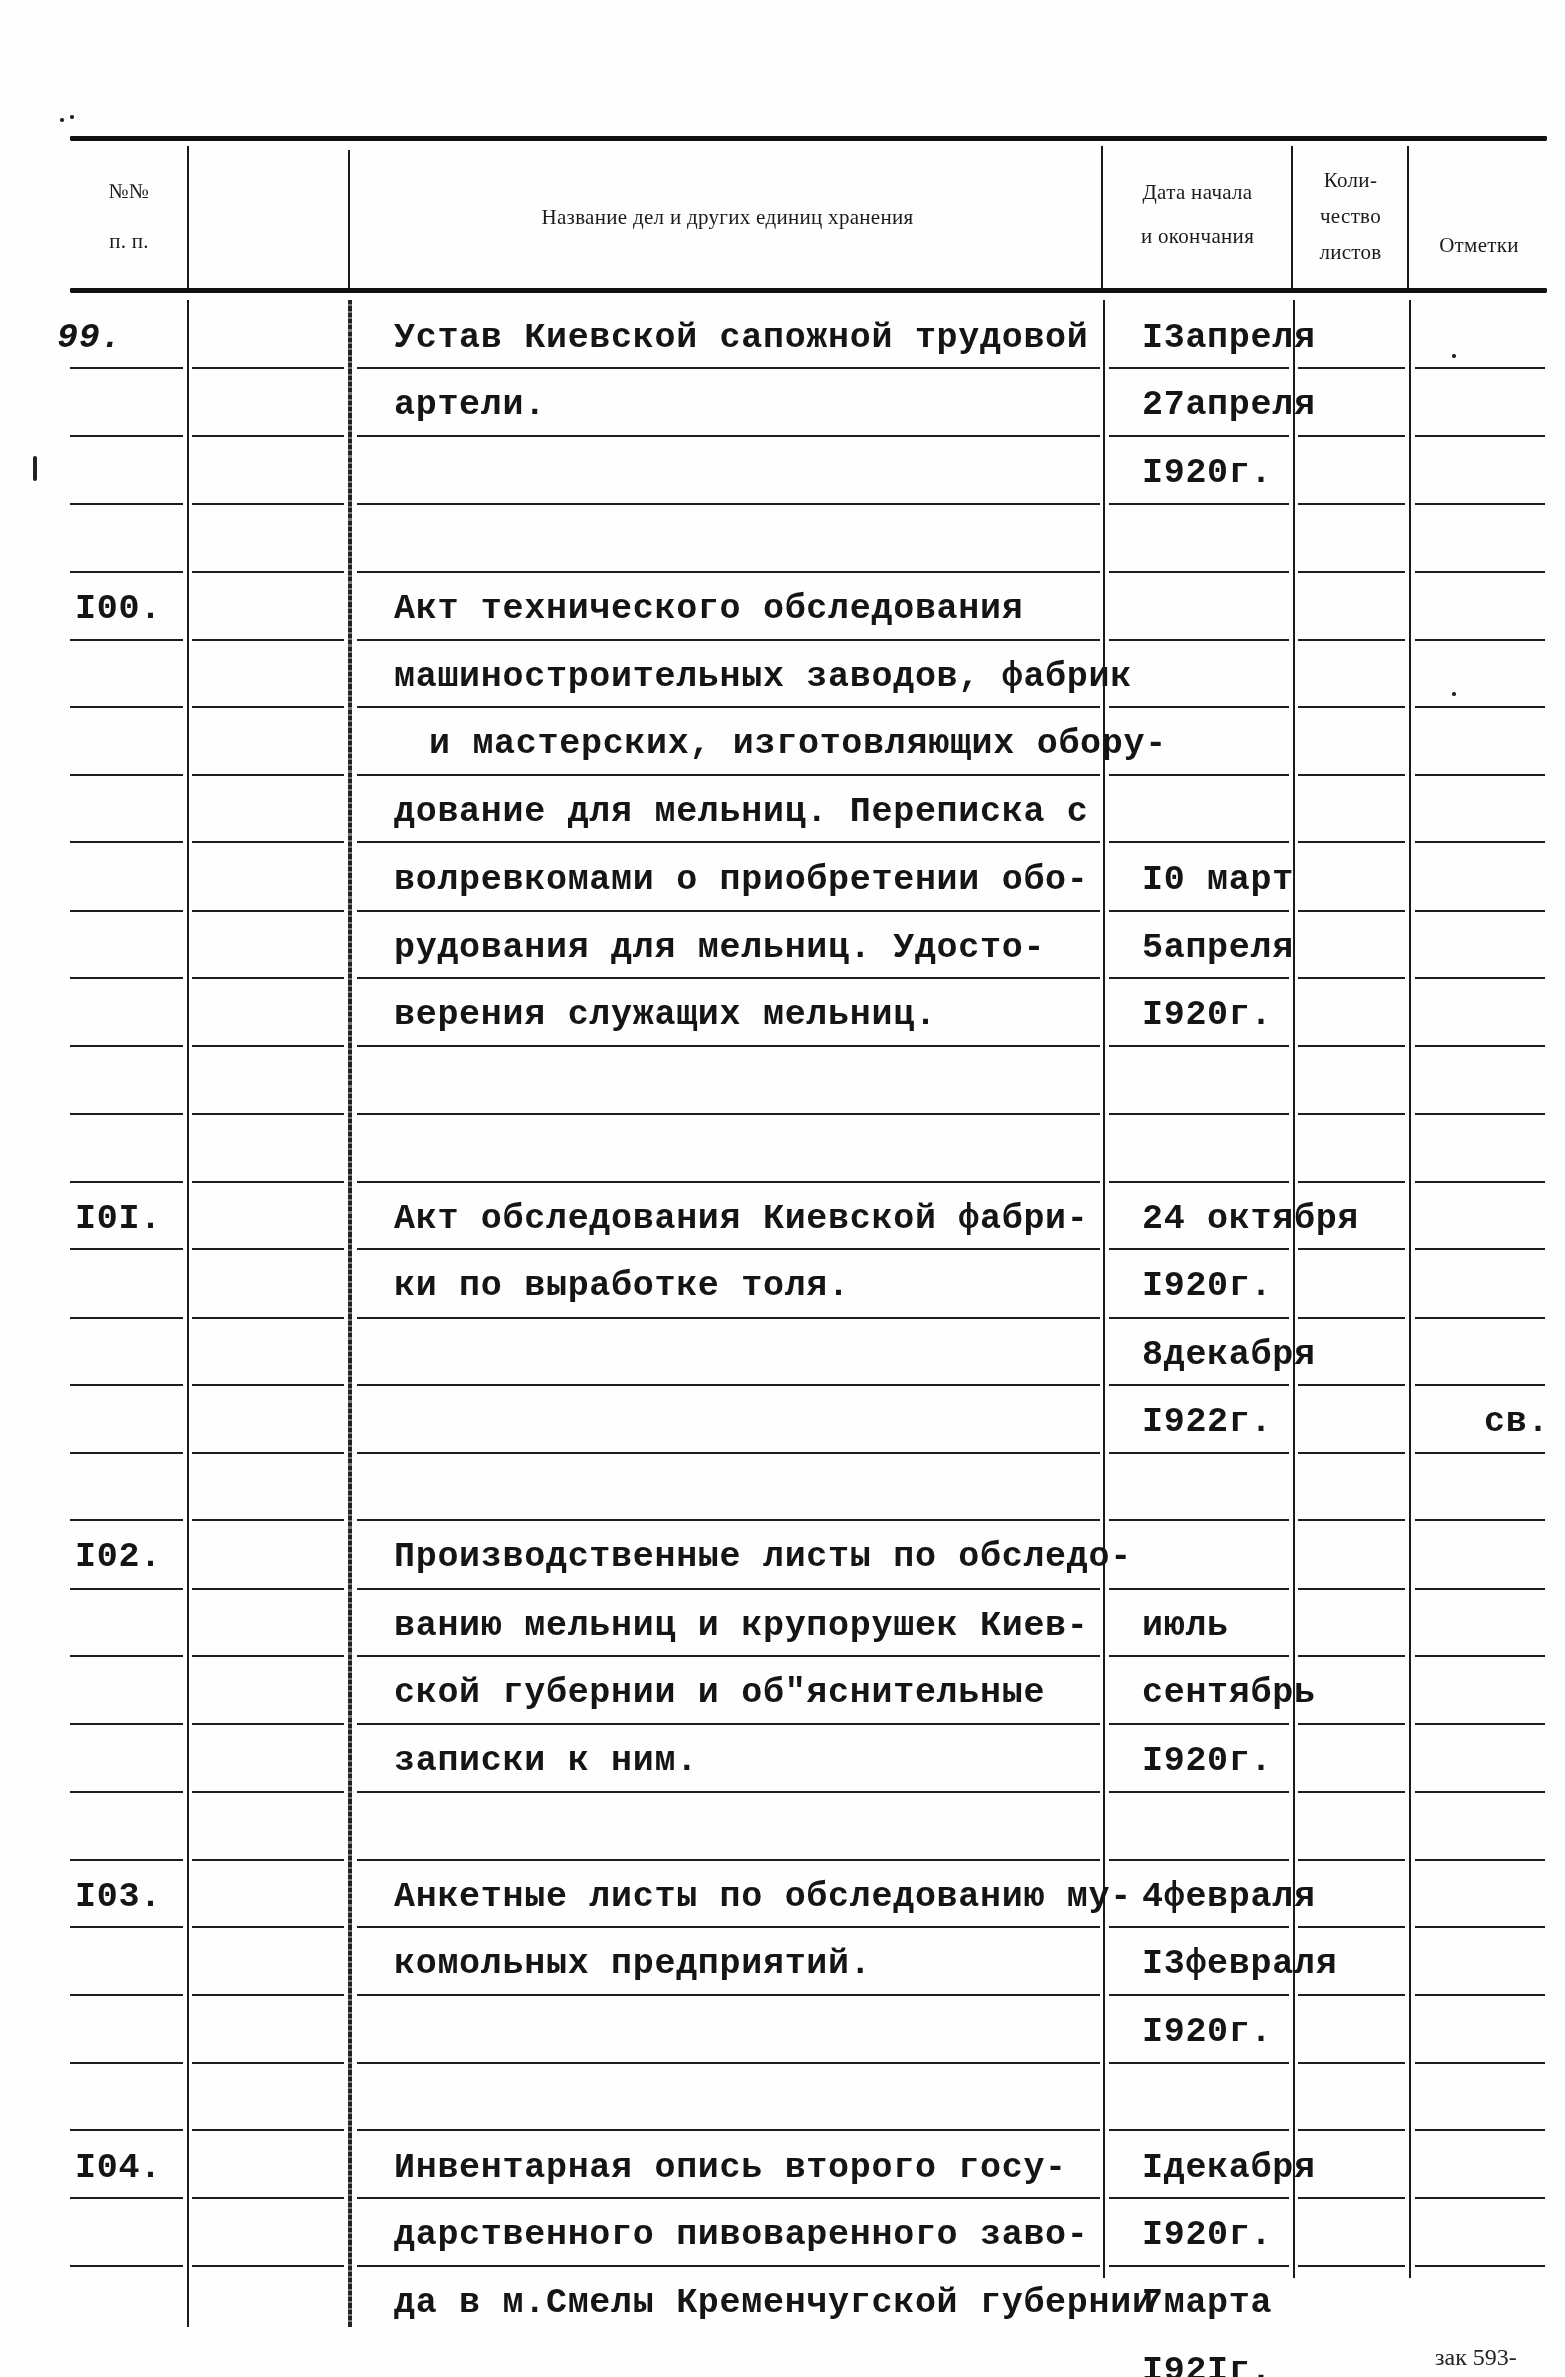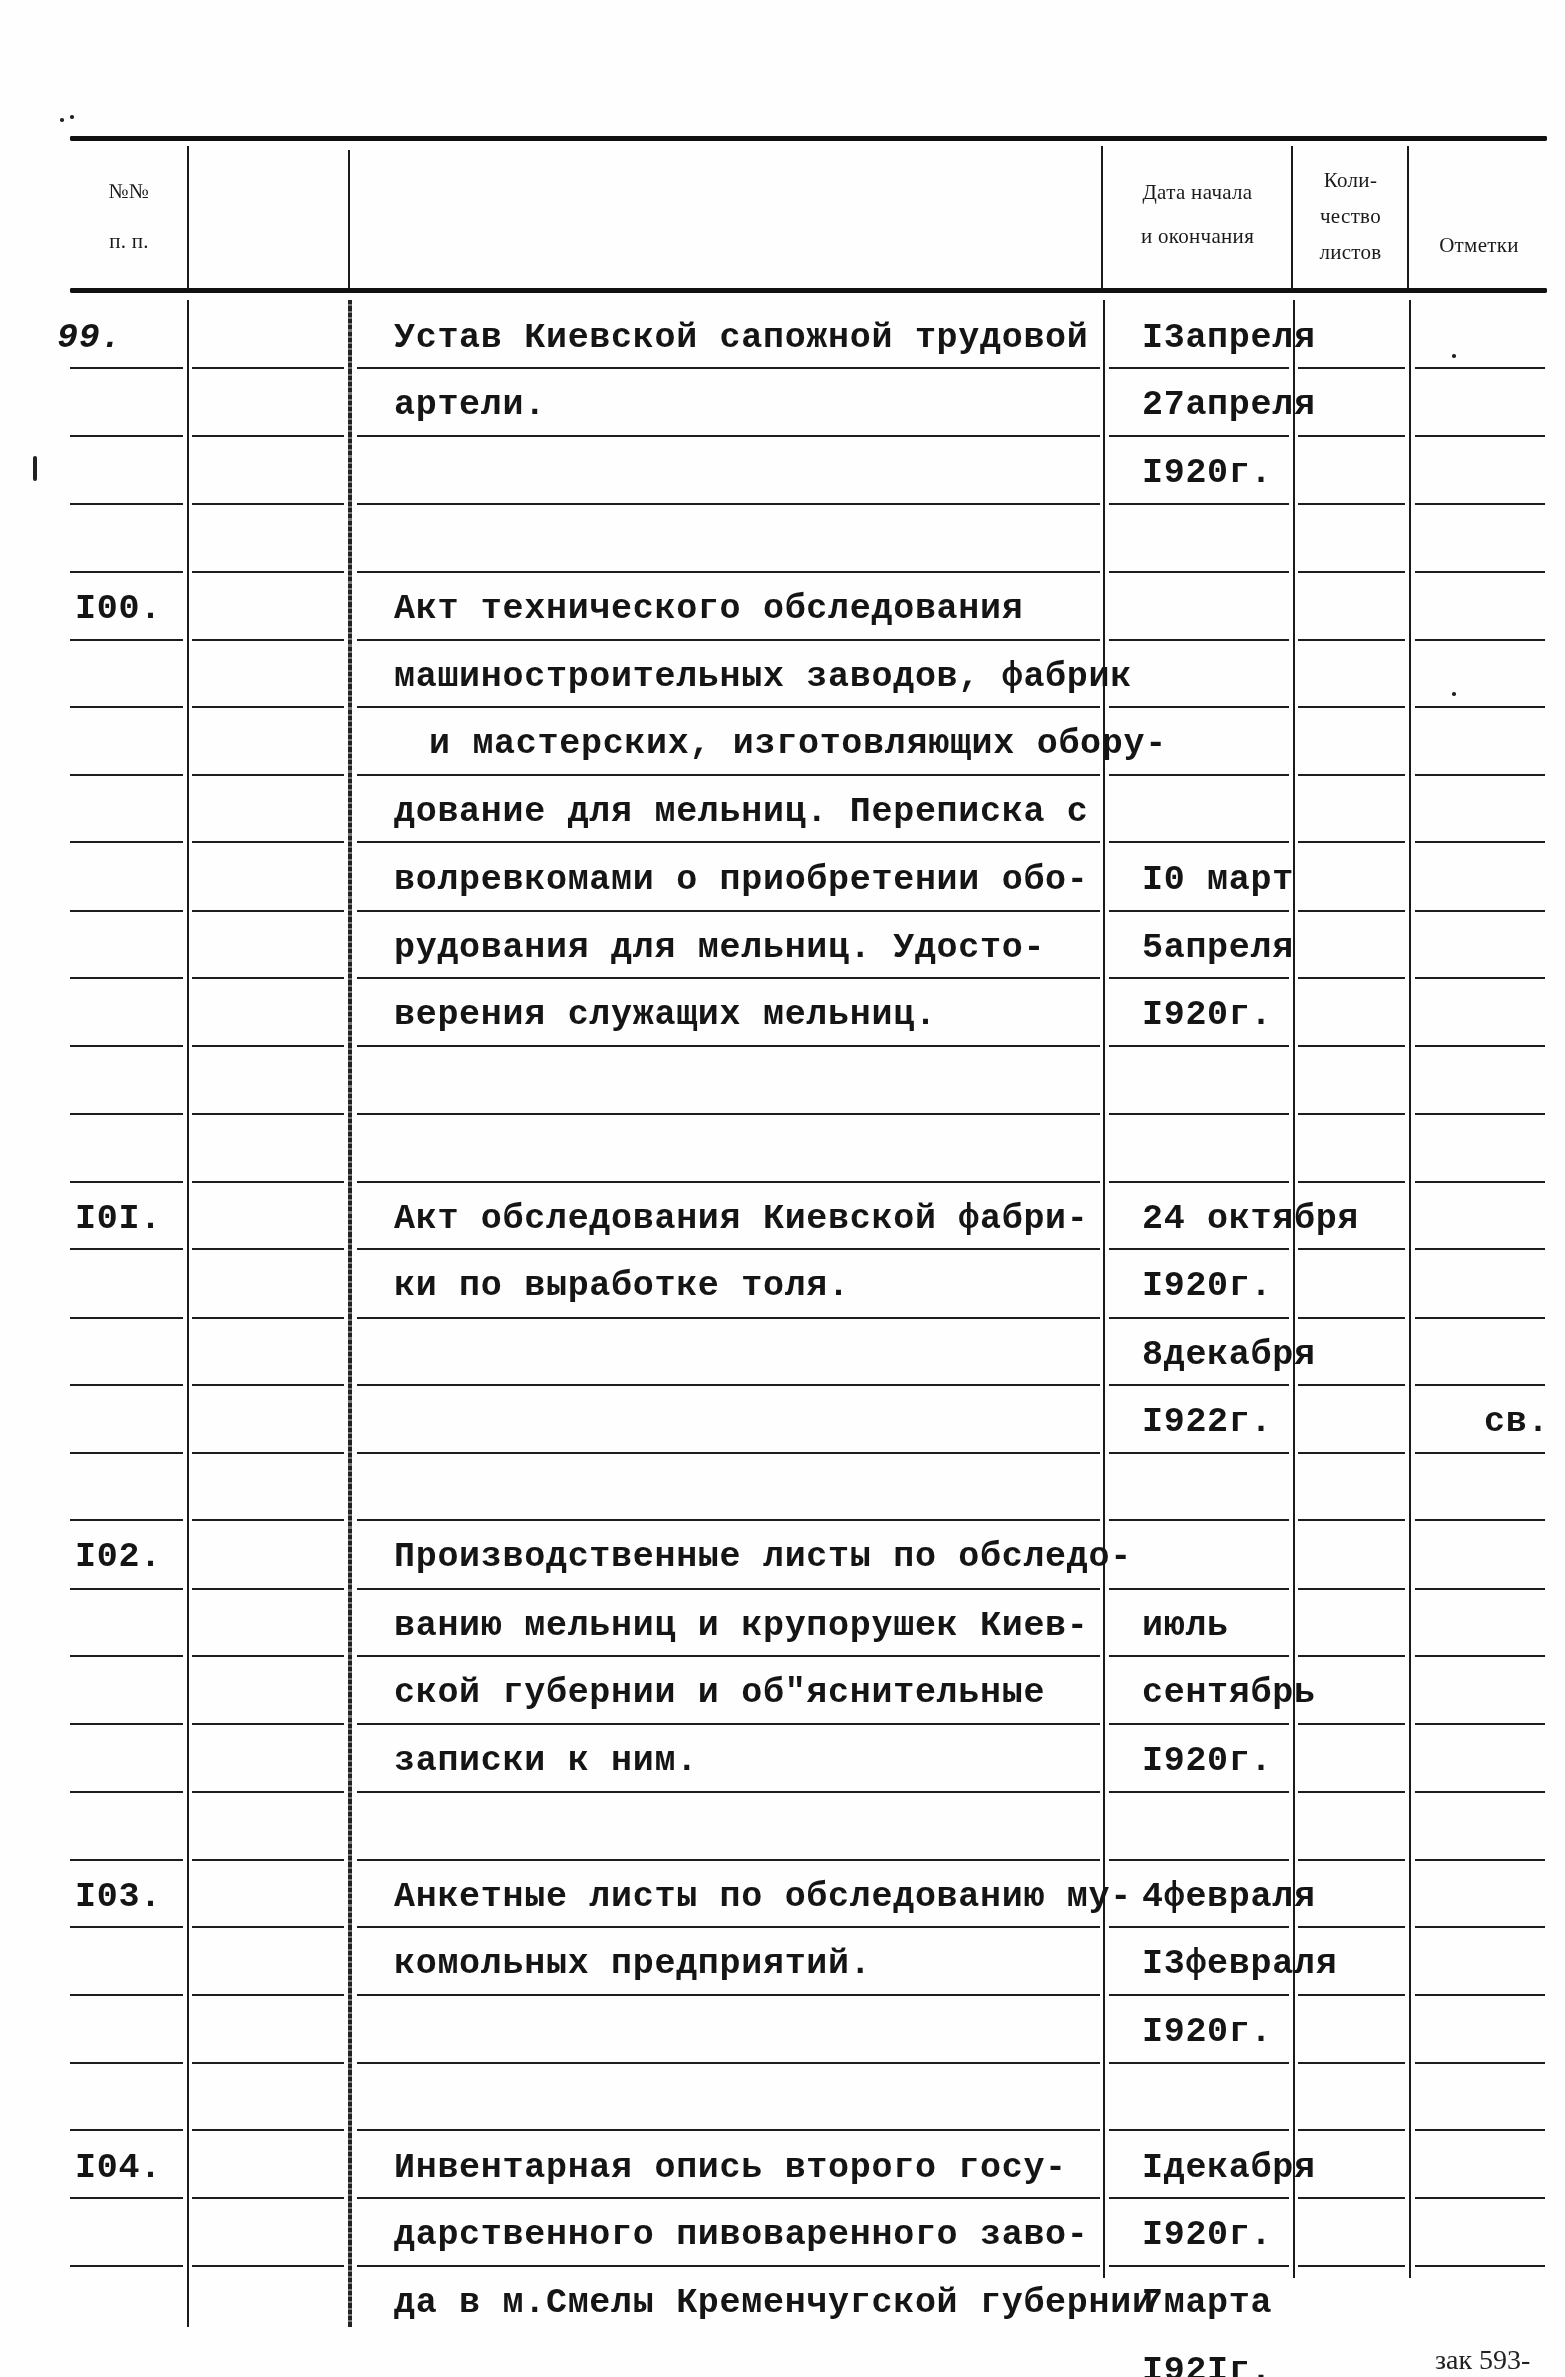--- a/index.html
+++ b/index.html
@@ -7,40 +7,43 @@
   .page { position: absolute; left: 0; top: 0; width: 1565px; height: 2377px; background: #fefefe; }
   .thick { position: absolute; height: 4.9px; background: #111; border-radius: 1.4px; }
   .vline { position: absolute; width: 2.1px; background: #1a1a1a; }
   .vline.dbl { width: 3.5px; background: repeating-linear-gradient(180deg,#222 0 4.2px,#777 4.2px 6.3px); }
   .hline { position: absolute; height: 2.1px; background: #1d1d1d; }
   .hdr { position: absolute; font-family: "Liberation Serif", "DejaVu Serif", serif; color: #1a1a1a;
          font-size: 21px; line-height: 36px; text-align: center; letter-spacing: 0.3px; }
   .tw { position: absolute; font-family: "Liberation Mono", "DejaVu Sans Mono", monospace; color: #151515;
         font-size: 35px; white-space: nowrap; letter-spacing: 0.7px; font-weight: bold; }
   .num { font-size: 35px; }
-  .foot { position: absolute; font-family: "Liberation Serif", serif; font-size: 28px; color: #222; }
+  .foot { position: absolute; font-family: "Liberation Serif", serif; font-size: 24px; color: #222; }
   .speck { position: absolute; width: 3.5px; height: 3.5px; background: #222; border-radius: 50%; }
 </style>
 </head>
 <body>
 
 <div class="page">
 
   <div class="thick" style="left:70px; top:136px; width:1477px;"></div>
   <div class="thick" style="left:70px; top:288px; width:1477px;"></div>
 
   <div class="vline" style="left:187px; top:146px; height:143px;"></div>
   <div class="vline" style="left:348px; top:150px; height:139px;"></div>
   <div class="vline" style="left:1101px; top:146px; height:143px;"></div>
   <div class="vline" style="left:1291px; top:146px; height:143px;"></div>
   <div class="vline" style="left:1407px; top:146px; height:143px;"></div>
 
   <div class="hdr" style="left:77px; top:173px; width:104px;">
     <div>№№</div>
     <div style="margin-top:14px;">п. п.</div>
+  </div>
+  <div class="hdr" style="left:355px; top:199px; width:745px;">
+    <div>Название дел и других единиц хранения</div>
   </div>
   <div class="hdr" style="left:1104px; top:174px; width:187px;">
     <div>Дата начала</div>
     <div style="margin-top:8.4px;">и окончания</div>
   </div>
   <div class="hdr" style="left:1294px; top:162px; width:113px;">
     <div>Коли-</div>
     <div>чество</div>
     <div>листов</div>
   </div>

